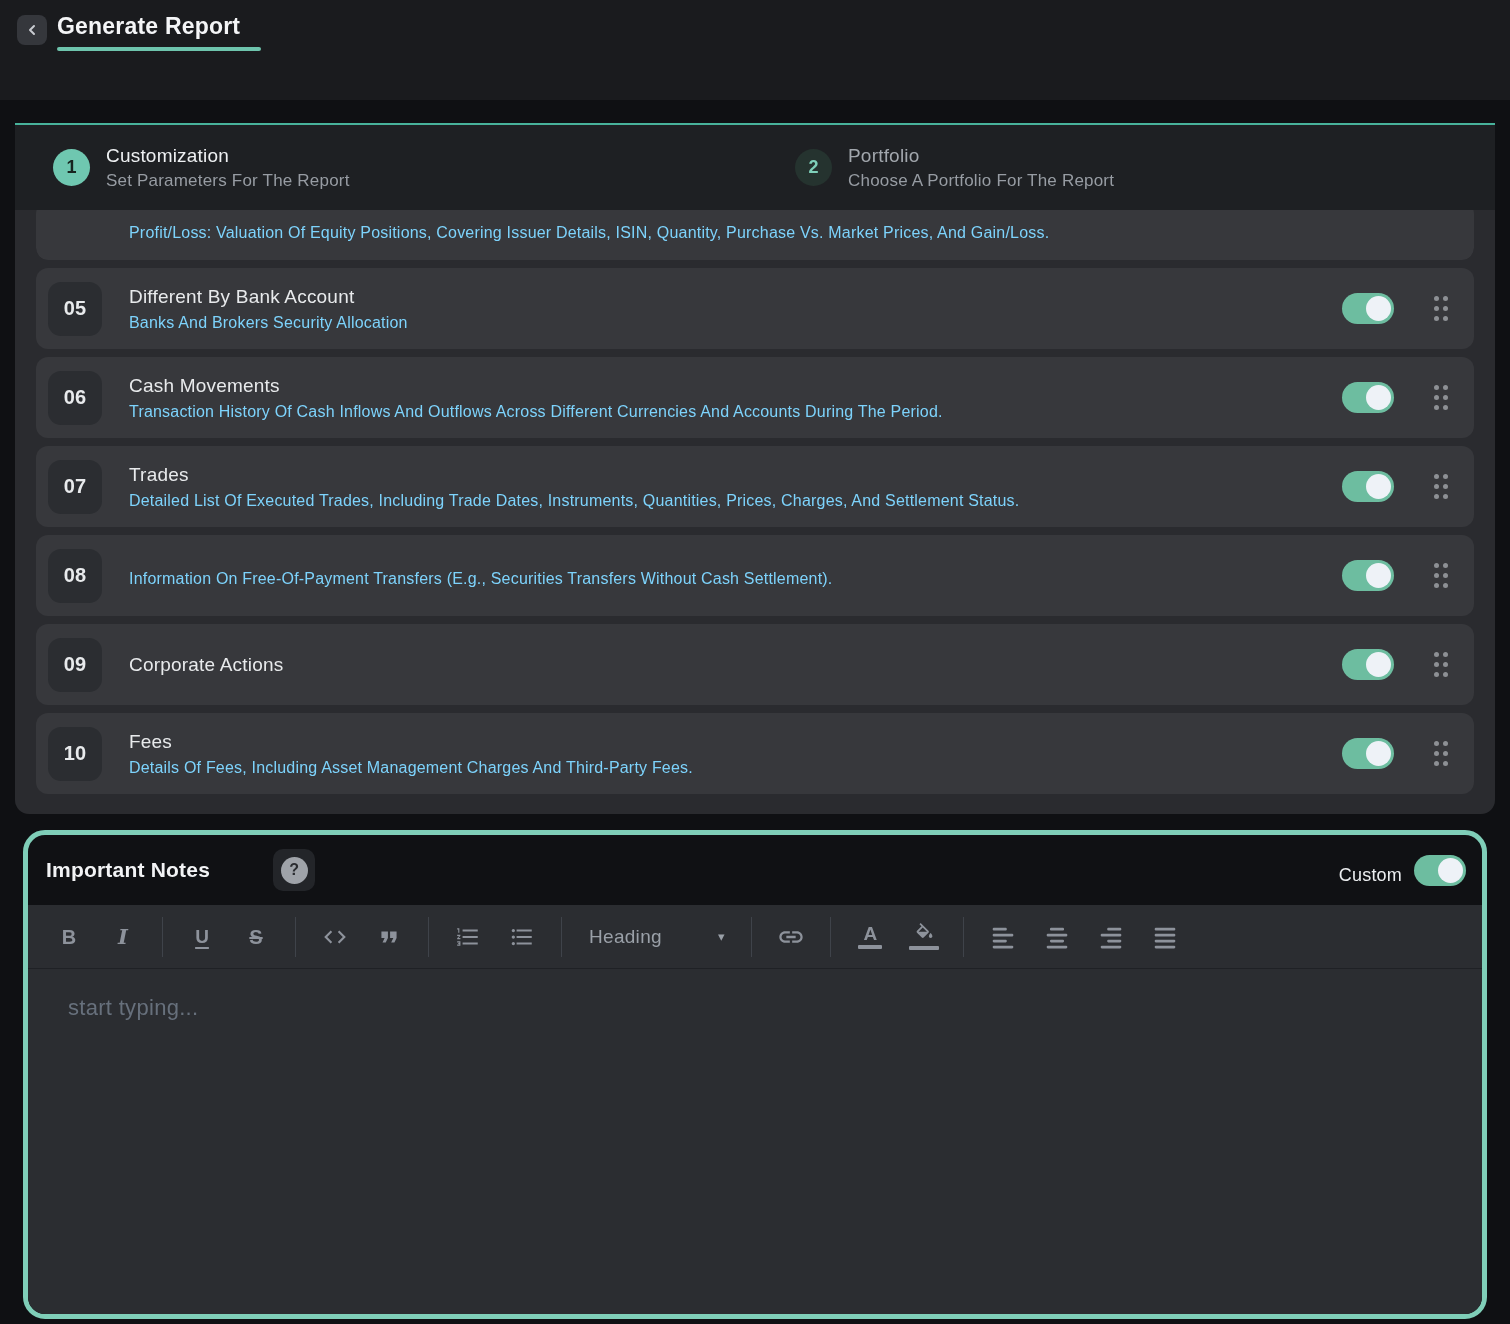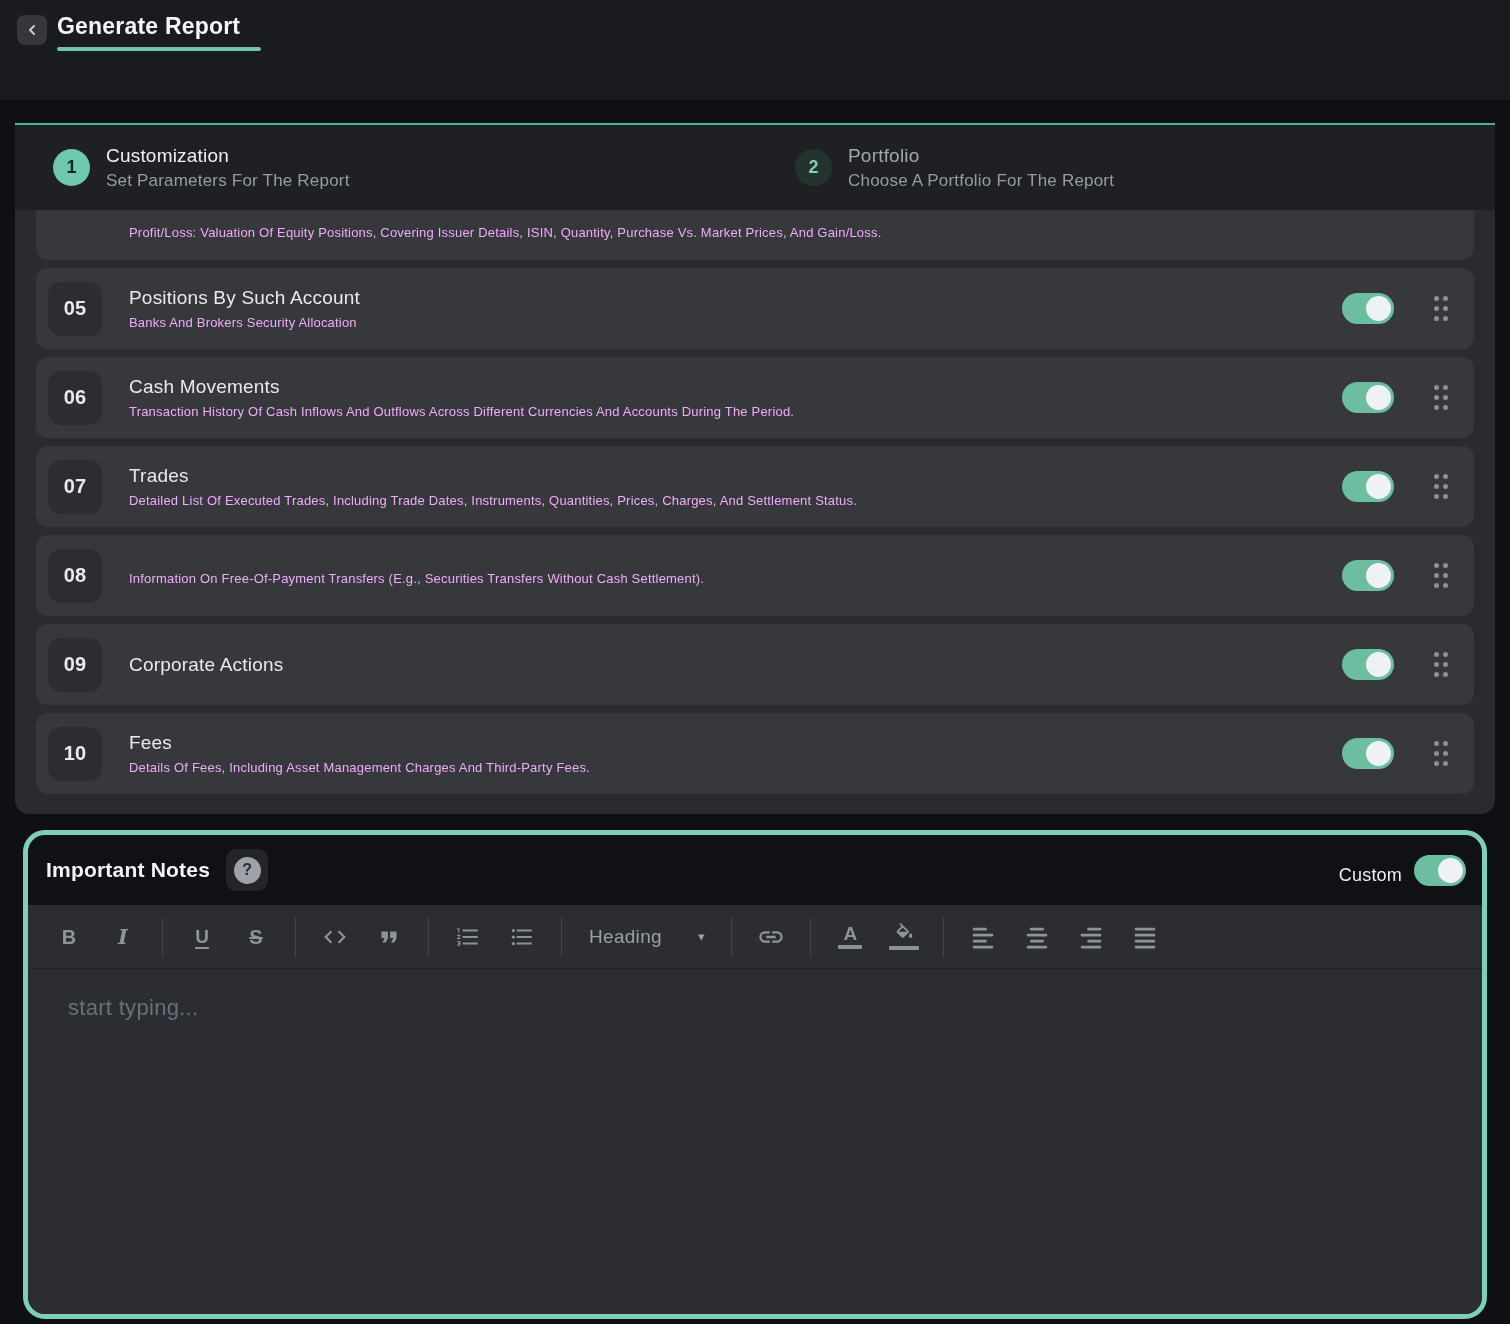--- a/index.html
+++ b/index.html
@@ -58,21 +58,21 @@
     padding:12px 26px 14px 93px; margin:0;
   }
   .row.partial .row-desc { max-width:1130px; line-height:26px; }
   .num-badge {
     width:54px; height:54px; border-radius:13px; background:#2b2d31; color:#e8eaec;
     display:flex; align-items:center; justify-content:center; font-size:20px; font-weight:600;
     margin-right:27px; flex:none;
   }
   .row-text { flex:1; min-width:0; }
   .row-title { font-size:19px; color:#e8eaec; }
-  .row-desc { font-size:13px; color:#f0abfc; margin-top:6px; }
+  .row-desc { font-size:16px; color:#7dd3fc; margin-top:6px; }
 
   
   .toggle {
     width:52px; height:31px; border:none; border-radius:16px; background:#6dbda0;
     position:relative; cursor:pointer; flex:none;
   }
   .toggle::after {
     content:""; position:absolute; top:3px; right:3px; width:25px; height:25px;
     border-radius:50%; background:#eef2f7;
   }
@@ -83,21 +83,21 @@
     width:14px; display:grid; grid-template-columns:repeat(2,5px); gap:5px 4px;
     background:none; border:none; cursor:grab; flex:none;
   }
   .drag-handle i { width:5px; height:5px; border-radius:50%; background:#8d9095; }
 
   
   .notes {
     margin:16px 8px 0; height:489px; border:5px solid #7fceb8; border-radius:22px;
     background:#101114; overflow:hidden; display:flex; flex-direction:column;
   }
-  .notes-header { display:flex; align-items:center; height:70px; padding:0 16px 0 18px; flex:none; }
+  .notes-header { display:flex; align-items:center; height:70px; padding:0 16px 0 18px; flex:none;gap:47px; }
   .notes-title { font-size:21px; font-weight:700; color:#f2f3f5; }
   .help-btn {
     width:42px; height:42px; margin-left:16px; border:none; border-radius:10px; background:#232529;
     display:flex; align-items:center; justify-content:center; cursor:pointer;
   }
   .help-circle {
     width:27px; height:27px; border-radius:50%; background:#9fa3a9; color:#2a2c30;
     display:flex; align-items:center; justify-content:center; font-size:16px; font-weight:700;
   }
   .custom-wrap { margin-left:auto; display:flex; align-items:flex-end; gap:12px; }
@@ -112,21 +112,21 @@
   .tb {
     min-width:40px; height:40px; border:none; background:none; color:#8d929b; cursor:pointer;
     display:flex; flex-direction:column; align-items:center; justify-content:center; margin:0 7px;
   }
   .tb svg { fill:#8d929b; }
   .glyph { font-size:20px; font-weight:700; line-height:1; }
   .glyph.italic { font-family:"DejaVu Serif",serif; font-style:italic; font-weight:700; font-size:21px; }
   .glyph.underline { text-decoration:underline; text-underline-offset:4px; text-decoration-thickness:2px; font-size:19px;}
   .glyph.strike { text-decoration:line-through; font-size:20px; }
   .sep { width:1px; height:40px; background:#3f434a; margin:0 12px; flex:none; }
-  .heading-btn { flex-direction:row; gap:36px; padding:0 8px; }
+  .heading-btn { flex-direction:row; gap:56px; padding:0 8px; }
   .heading-label { font-size:19px; font-weight:400; color:#9aa0a8; letter-spacing:.3px; }
   .caret { font-size:13px; color:#9aa0a8; }
   .color-bar { width:24px; height:4px; border-radius:1px; background:#8d929b; margin-top:2px; }
   .bar-wide { width:30px; }
   .glyph.colorA { font-size:19px; font-weight:700; }
   .text-area { flex:1; padding:26px 40px; cursor:text; }
   .placeholder { font-size:22px; color:#67707c; letter-spacing:.3px; }
 </style>
 </head>
 <body>
@@ -166,21 +166,21 @@
 
     <div class="row-clip">
       <div class="row partial">
         <div class="row-desc">Profit/Loss: Valuation Of Equity Positions, Covering Issuer Details, ISIN, Quantity, Purchase Vs. Market Prices, And Gain/Loss.</div>
       </div>
     </div>
 
     <div class="row">
       <div class="num-badge">05</div>
       <div class="row-text">
-        <div class="row-title">Positions By Such Account</div>
+        <div class="row-title">Different By Bank Account</div>
         <div class="row-desc">Banks And Brokers Security Allocation</div>
       </div>
       <button class="toggle"></button>
       <button class="drag-handle">
           <i></i>
           <i></i>
           <i></i>
           <i></i>
           <i></i>
           <i></i>

